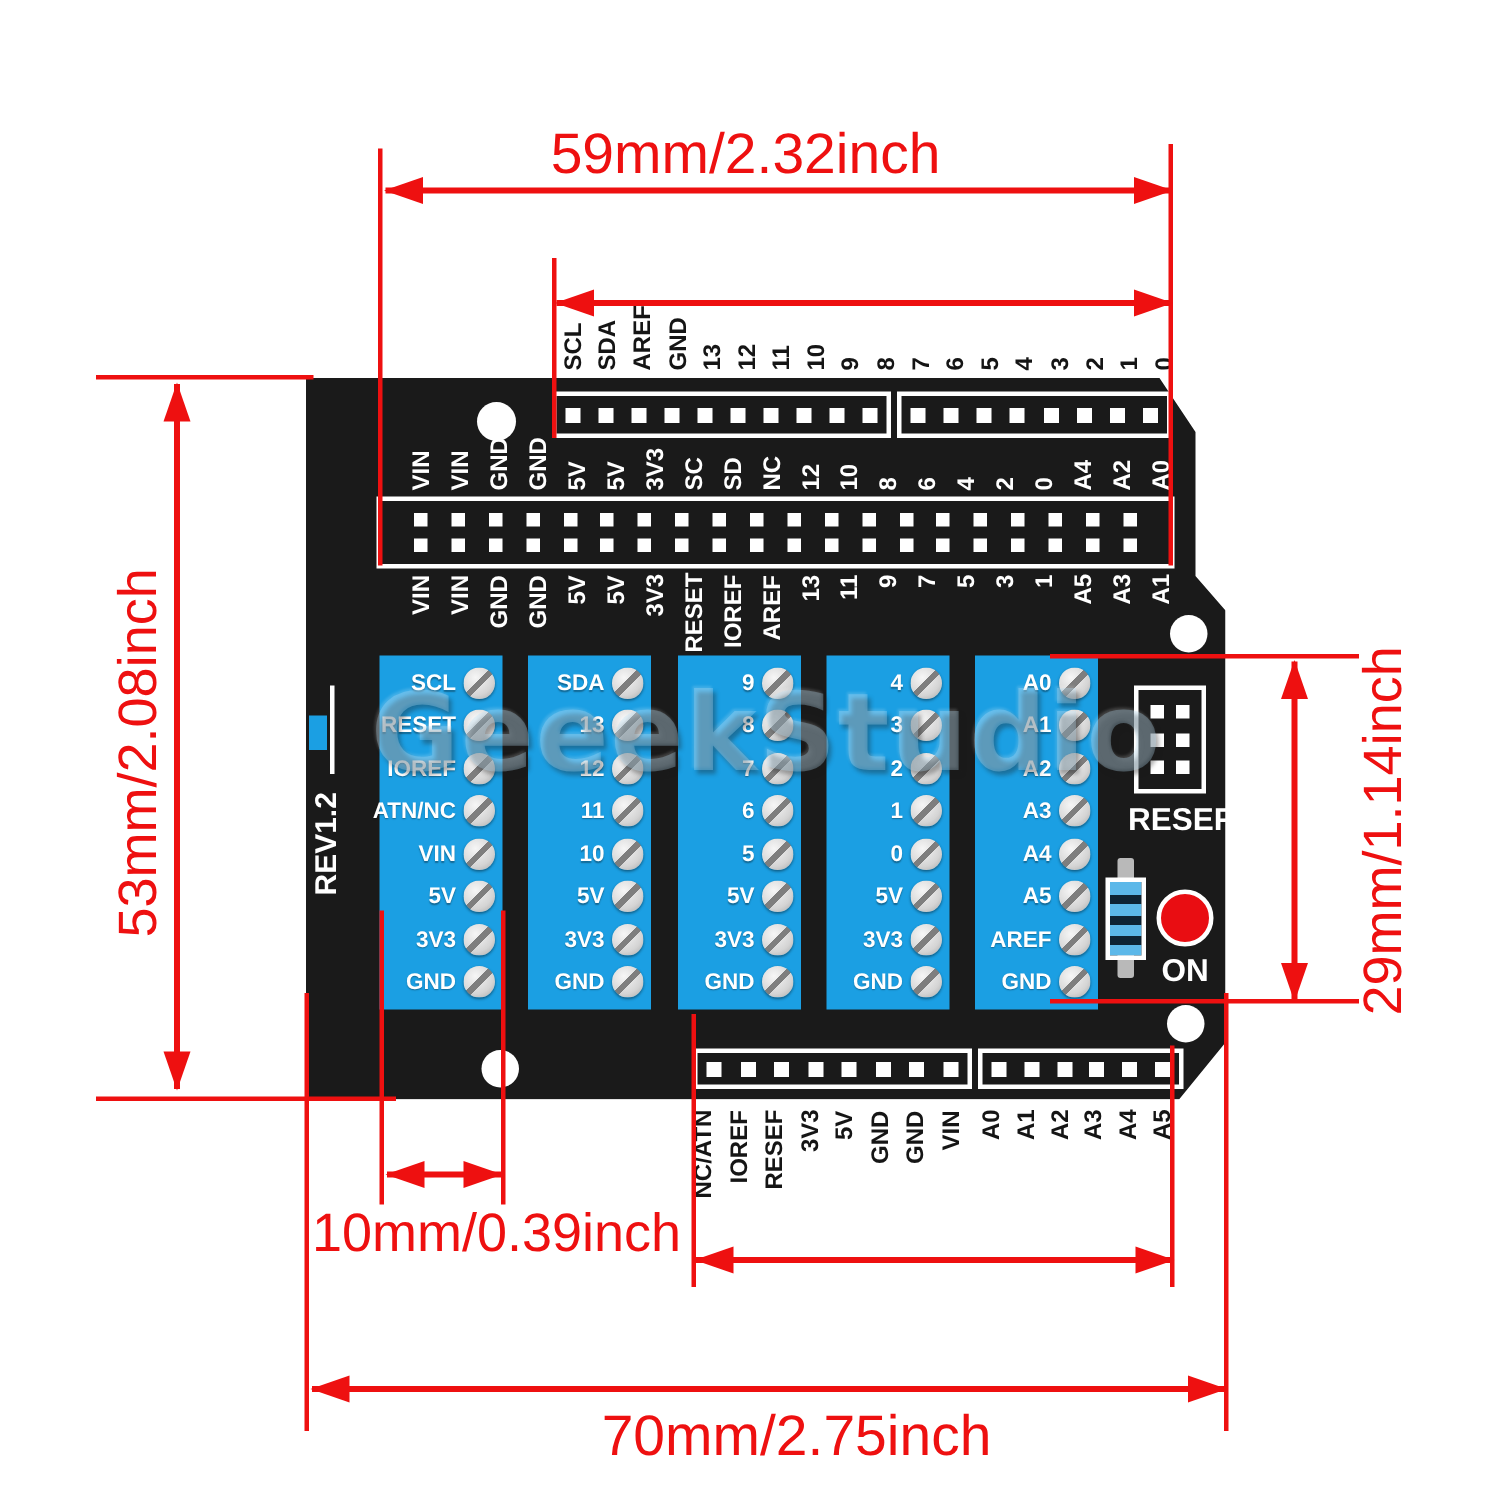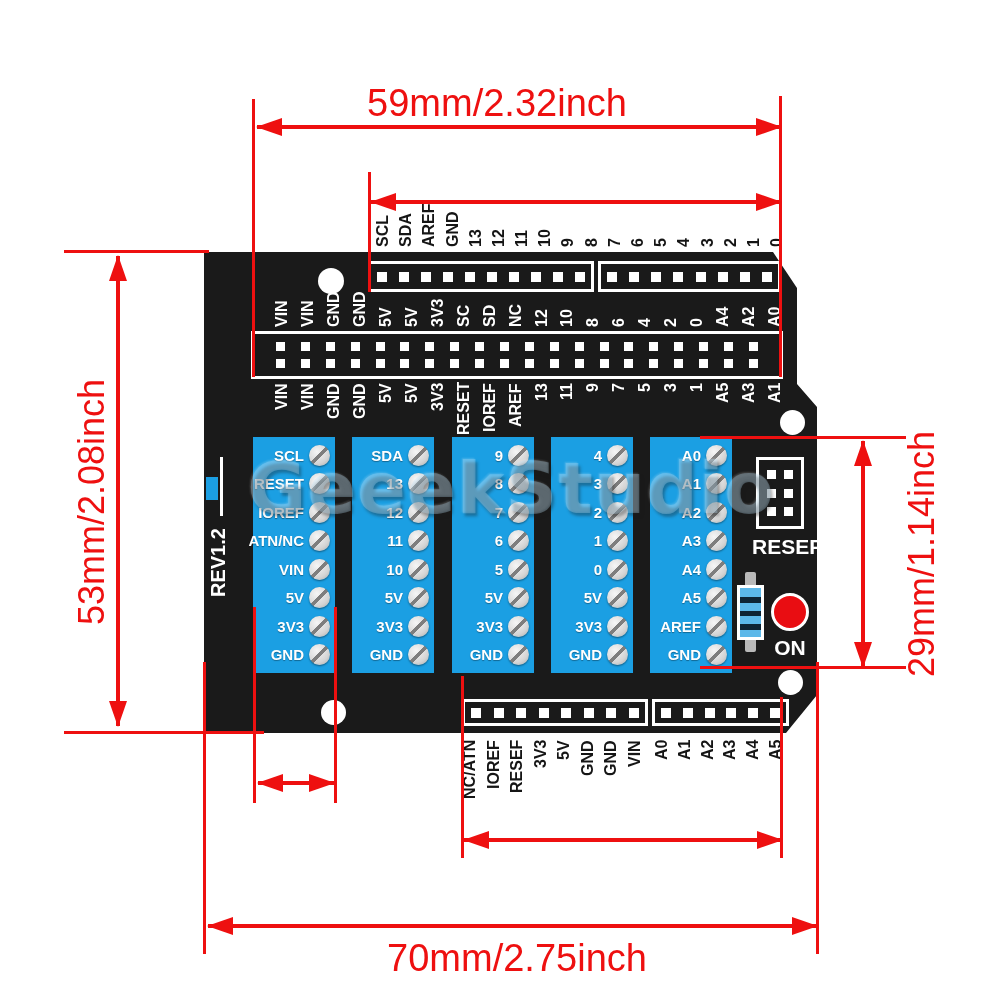--- a/index.html
+++ b/index.html
@@ -516,26 +516,27 @@
   <div class="red-note vtext" style="left:70px; top:366px; width:44px; height:272px; font-size:36px; line-height:44px;">53mm/2.08inch</div>
   <div class="dim-v" style="left:116px; top:256px; height:470px;"></div>
   <div class="tick-h" style="left:64px; top:250px; width:145px;"></div>
   <div class="tick-h" style="left:64px; top:731px; width:200px;"></div>
 
   <div class="red-note vtext" style="left:900px; top:418px; width:44px; height:272px; font-size:36px; line-height:44px;">29mm/1.14inch</div>
   <div class="dim-v" style="left:861px; top:441px; height:226px;"></div>
   <div class="tick-h" style="left:700px; top:436px; width:206px;"></div>
   <div class="tick-h" style="left:700px; top:666px; width:206px;"></div>
 
+  <div class="red-note" style="left:181px; top:801px; width:300px; font-size:36px;">10mm/0.39inch</div>
   <div class="dim-h" style="left:258px; top:781px; width:76px;"></div>
   <div class="tick-v" style="left:253px; top:607px; height:196px;"></div>
   <div class="tick-v" style="left:334px; top:607px; height:196px;"></div>
 
   <div class="dim-h" style="left:464px; top:838px; width:318px;"></div>
   <div class="tick-v" style="left:461px; top:676px; height:182px;"></div>
   <div class="tick-v" style="left:780px; top:697px; height:161px;"></div>
 
-  <div class="red-note" style="left:367px; top:937px; width:300px; font-size:38px;">70mm/2.75inch</div>
+  <div class="red-note" style="left:381px; top:937px; width:300px; font-size:38px;">70mm/2.75inch</div>
   <div class="dim-h" style="left:208px; top:924px; width:609px;"></div>
   <div class="tick-v" style="left:203px; top:662px; height:292px;"></div>
   <div class="tick-v" style="left:816px; top:662px; height:292px;"></div>
 
 </div>
 
 </body></html>

